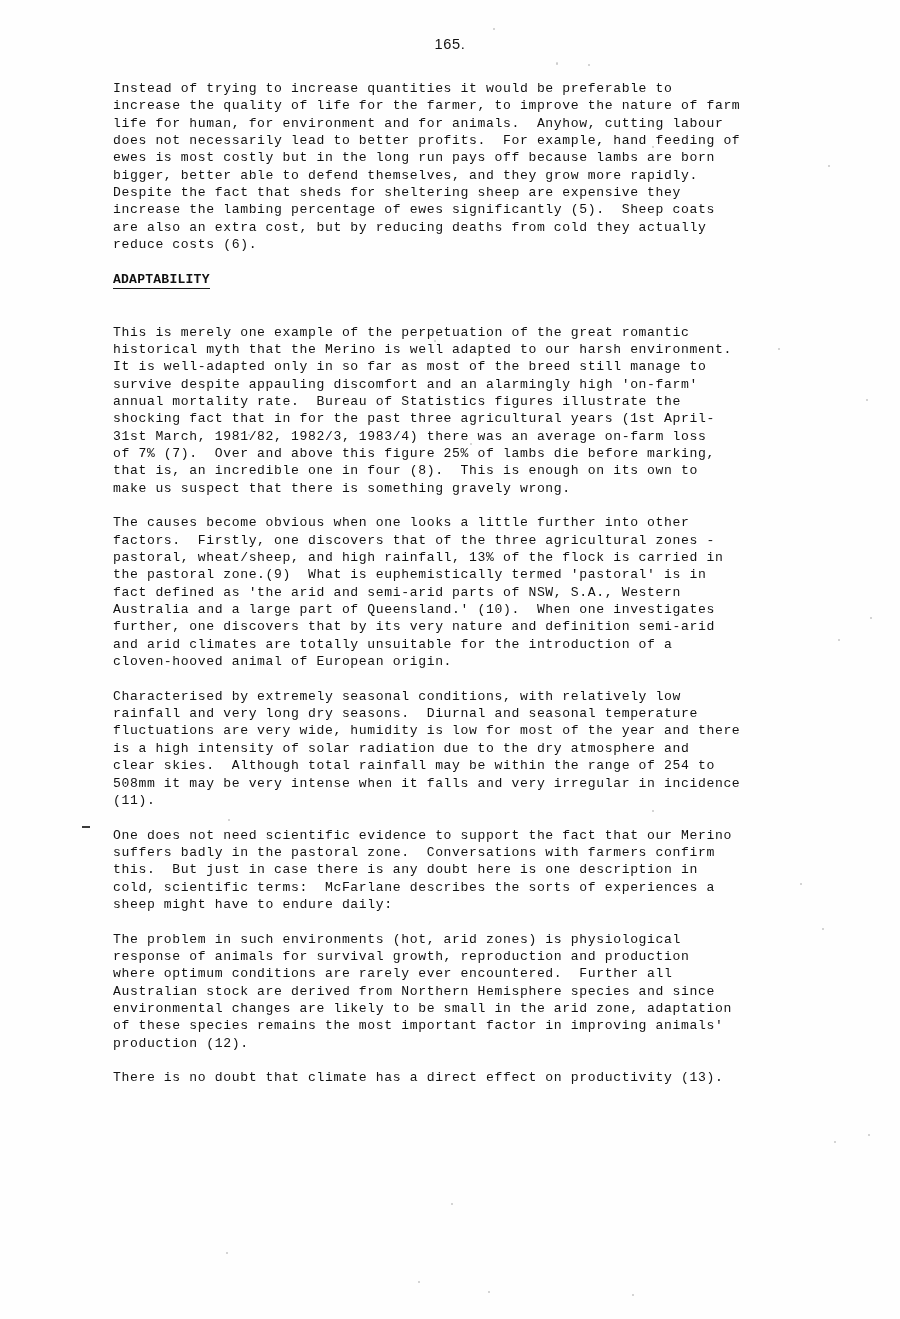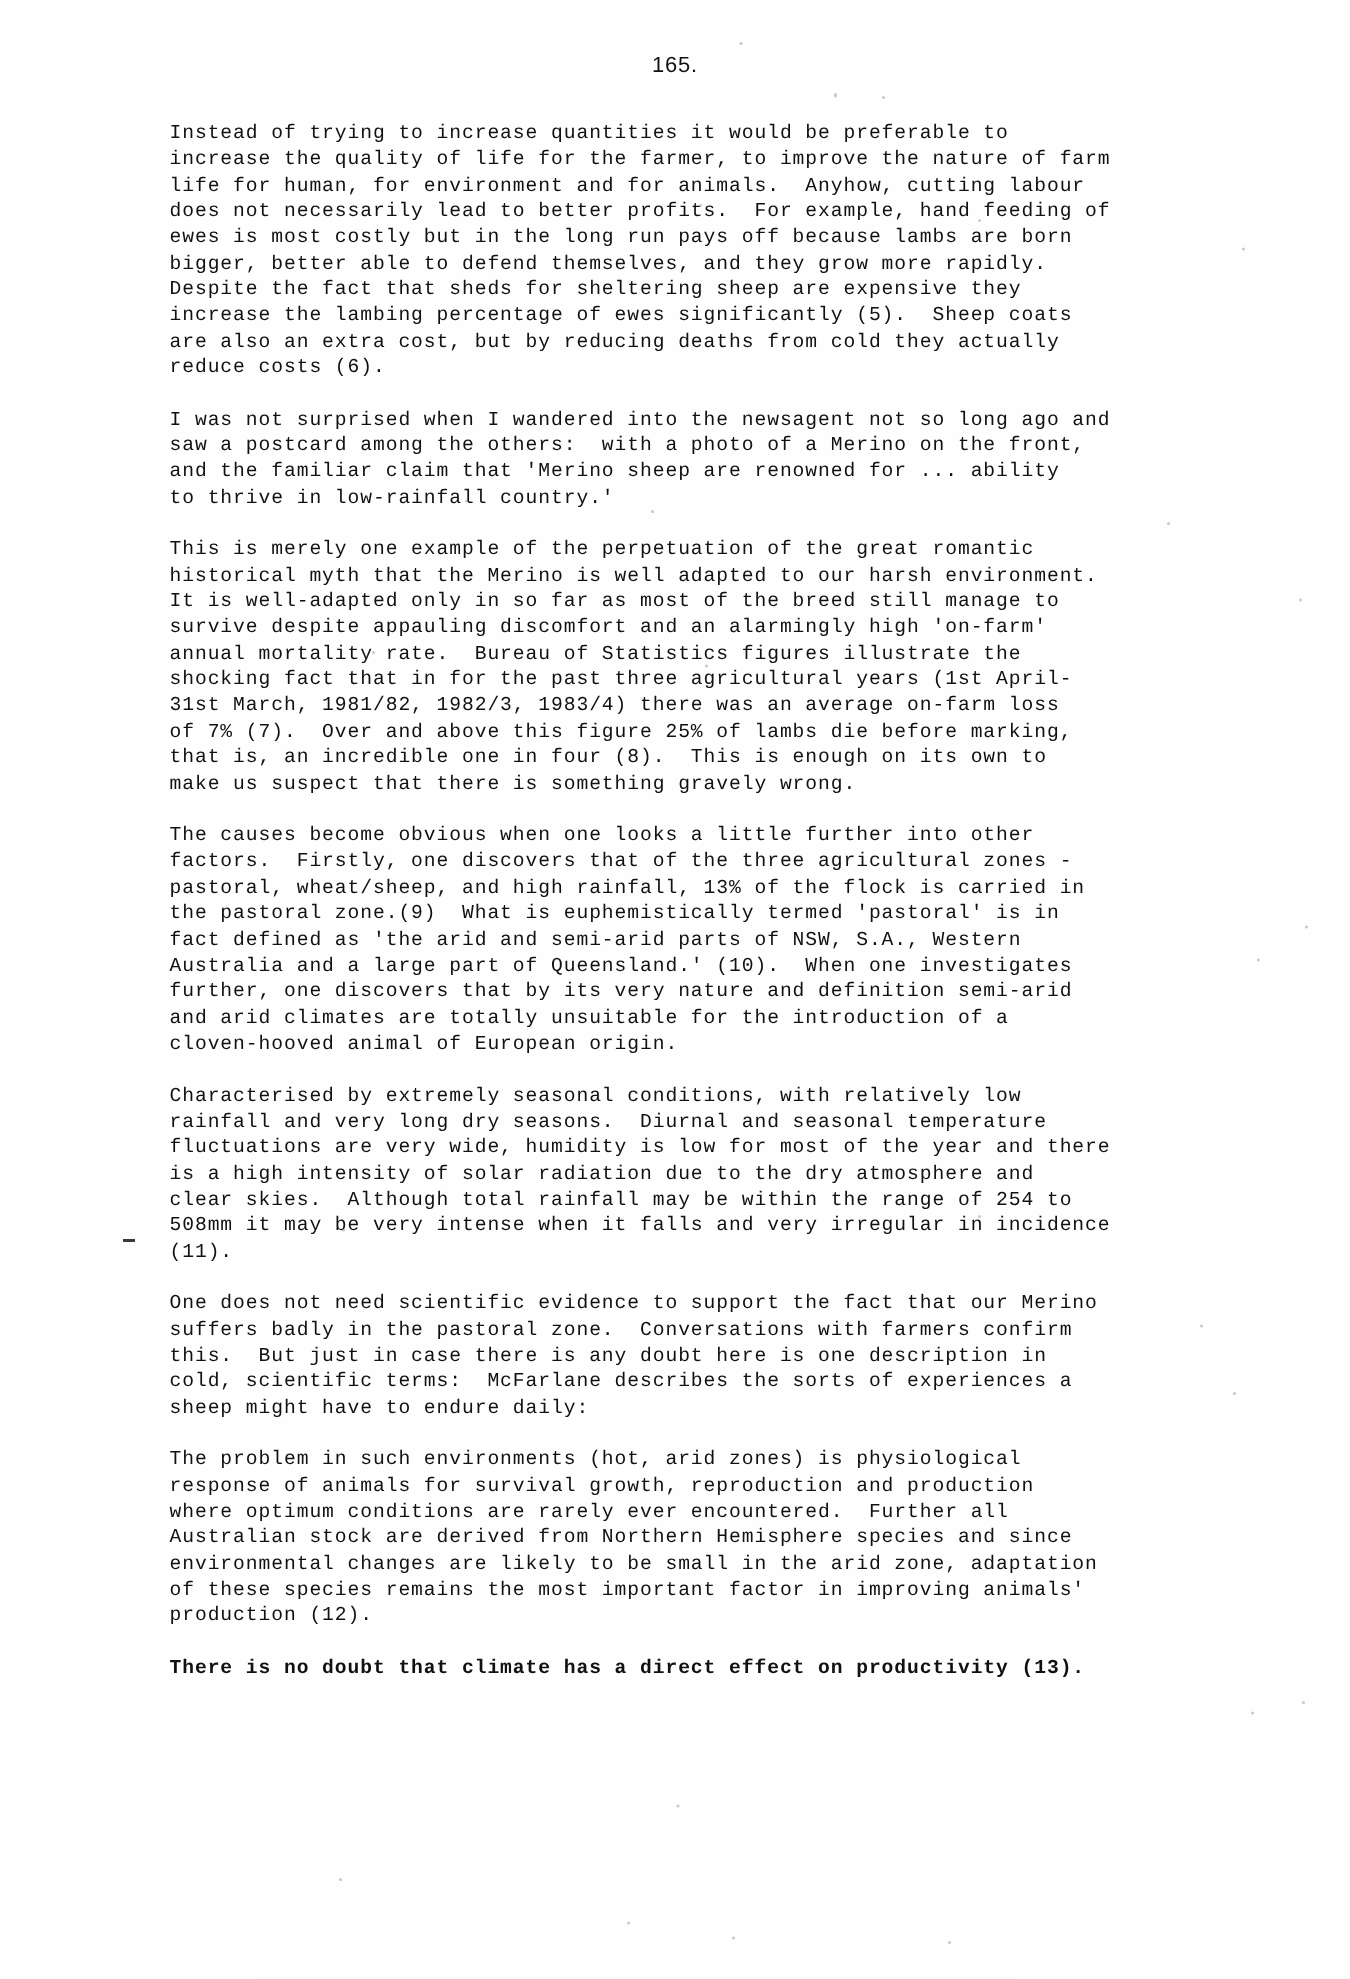--- a/index.html
+++ b/index.html
@@ -55,21 +55,21 @@
     line-height: 17.35px;
     letter-spacing: 0.62px;
     white-space: pre-wrap;
     z-index: 2;
   }
 
   .para {
     margin: 0 0 17.3px 0;
     white-space: pre-wrap;
   }
-  .para:last-child { margin-bottom: 0; font-weight: bold; }
+  .para:last-child { margin-bottom: 0; }
 
   .section-heading {
     margin: 0 0 17.3px 0;
     font-weight: bold;
     letter-spacing: 0.2px;
     display: inline-block;
     border-bottom: 1.6px solid #1a1a1a;
     padding-bottom: 0px;
     line-height: 17.35px;
   }
@@ -98,24 +98,21 @@
 
   <div id="body-text"><p class="para">Instead of trying to increase quantities it would be preferable to
 increase the quality of life for the farmer, to improve the nature of farm
 life for human, for environment and for animals.  Anyhow, cutting labour
 does not necessarily lead to better profits.  For example, hand feeding of
 ewes is most costly but in the long run pays off because lambs are born
 bigger, better able to defend themselves, and they grow more rapidly.
 Despite the fact that sheds for sheltering sheep are expensive they
 increase the lambing percentage of ewes significantly (5).  Sheep coats
 are also an extra cost, but by reducing deaths from cold they actually
-reduce costs (6).</p><p class="para">I was not surprised when I wandered into the newsagent not so long ago and
-saw a postcard among the others:  with a photo of a Merino on the front,
-and the familiar claim that 'Merino sheep are renowned for ... ability
-to thrive in low-rainfall country.'</p><p class="para">This is merely one example of the perpetuation of the great romantic
+reduce costs (6).</p><div class="heading-wrap"><span class="section-heading">ADAPTABILITY</span></div><p class="para">This is merely one example of the perpetuation of the great romantic
 historical myth that the Merino is well adapted to our harsh environment.
 It is well-adapted only in so far as most of the breed still manage to
 survive despite appauling discomfort and an alarmingly high 'on-farm'
 annual mortality rate.  Bureau of Statistics figures illustrate the
 shocking fact that in for the past three agricultural years (1st April-
 31st March, 1981/82, 1982/3, 1983/4) there was an average on-farm loss
 of 7% (7).  Over and above this figure 25% of lambs die before marking,
 that is, an incredible one in four (8).  This is enough on its own to
 make us suspect that there is something gravely wrong.</p><p class="para">The causes become obvious when one looks a little further into other
 factors.  Firstly, one discovers that of the three agricultural zones -

